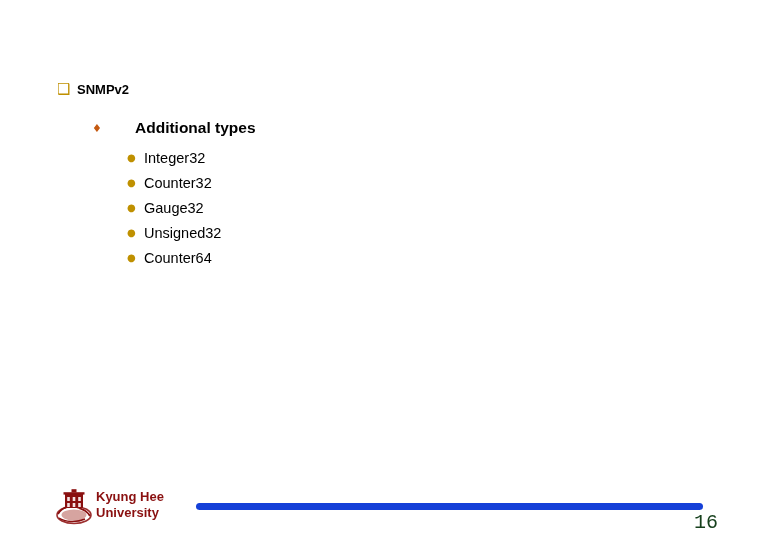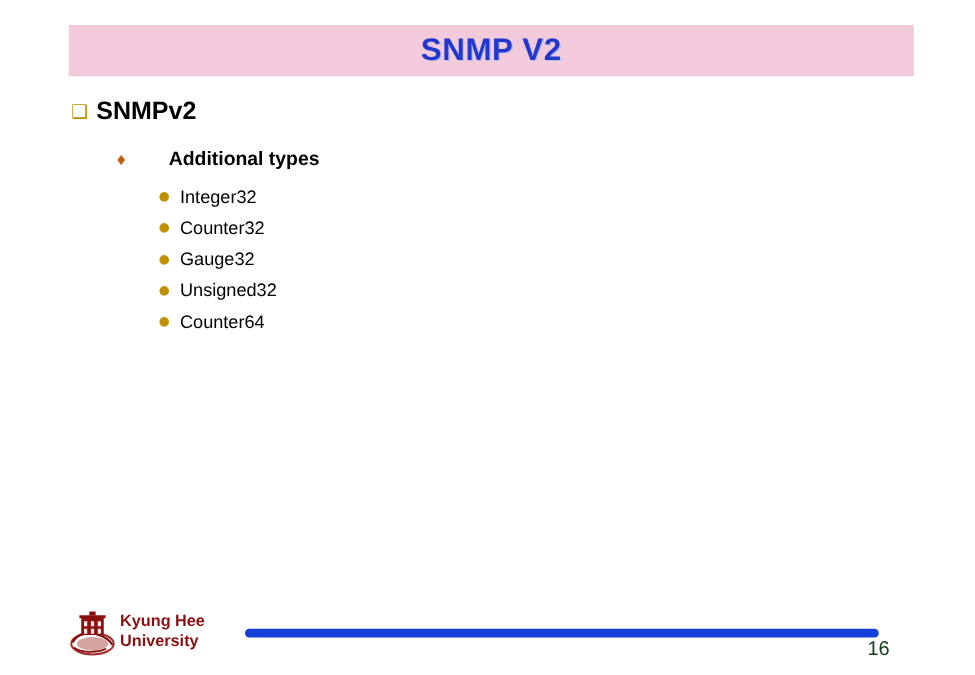--- a/index.html
+++ b/index.html
@@ -69,21 +69,21 @@
     font-family: "DejaVu Sans", sans-serif;
     font-size: 15px;
     line-height: 1;
     color: #bf9000;
     width: 20px;
     display: inline-block;
   }
   .lvl1 .label {
     font-family: "Liberation Sans", sans-serif;
     font-weight: bold;
-    font-size: 20px;
+    font-size: 13px;
     color: #000000;
     letter-spacing: 0px;
     white-space: nowrap;
   }
 
   .lvl2 {
     position: relative;
     margin-left: 92px;
     margin-top: 13px;
     height: 24px;
@@ -171,33 +171,30 @@
     height: 7px;
     background: #1540d8;
     border-radius: 4px;
   }
   #page-number {
     position: absolute;
     left: 694px;
     top: 511px;
     width: 30px;
     text-align: left;
-    font-family: Liberation Sans, sans-serif;
-    font-size: 16px;
+    font-family: Liberation Mono, monospace;
+    font-size: 20px;
     color: #16401c;
   }
 </style>
 </head>
 <body>
 
 <div id="slide">
 
-  <div id="title-band">
-    <div id="title-text">SNMP V2</div>
-  </div>
 
   <div id="body-outline">
 
     <div class="lvl1">
       <span class="bullet">❑</span>
       <span class="label">SNMPv2</span>
     </div>
 
     <div class="lvl2">
       <span class="bullet">♦</span>

